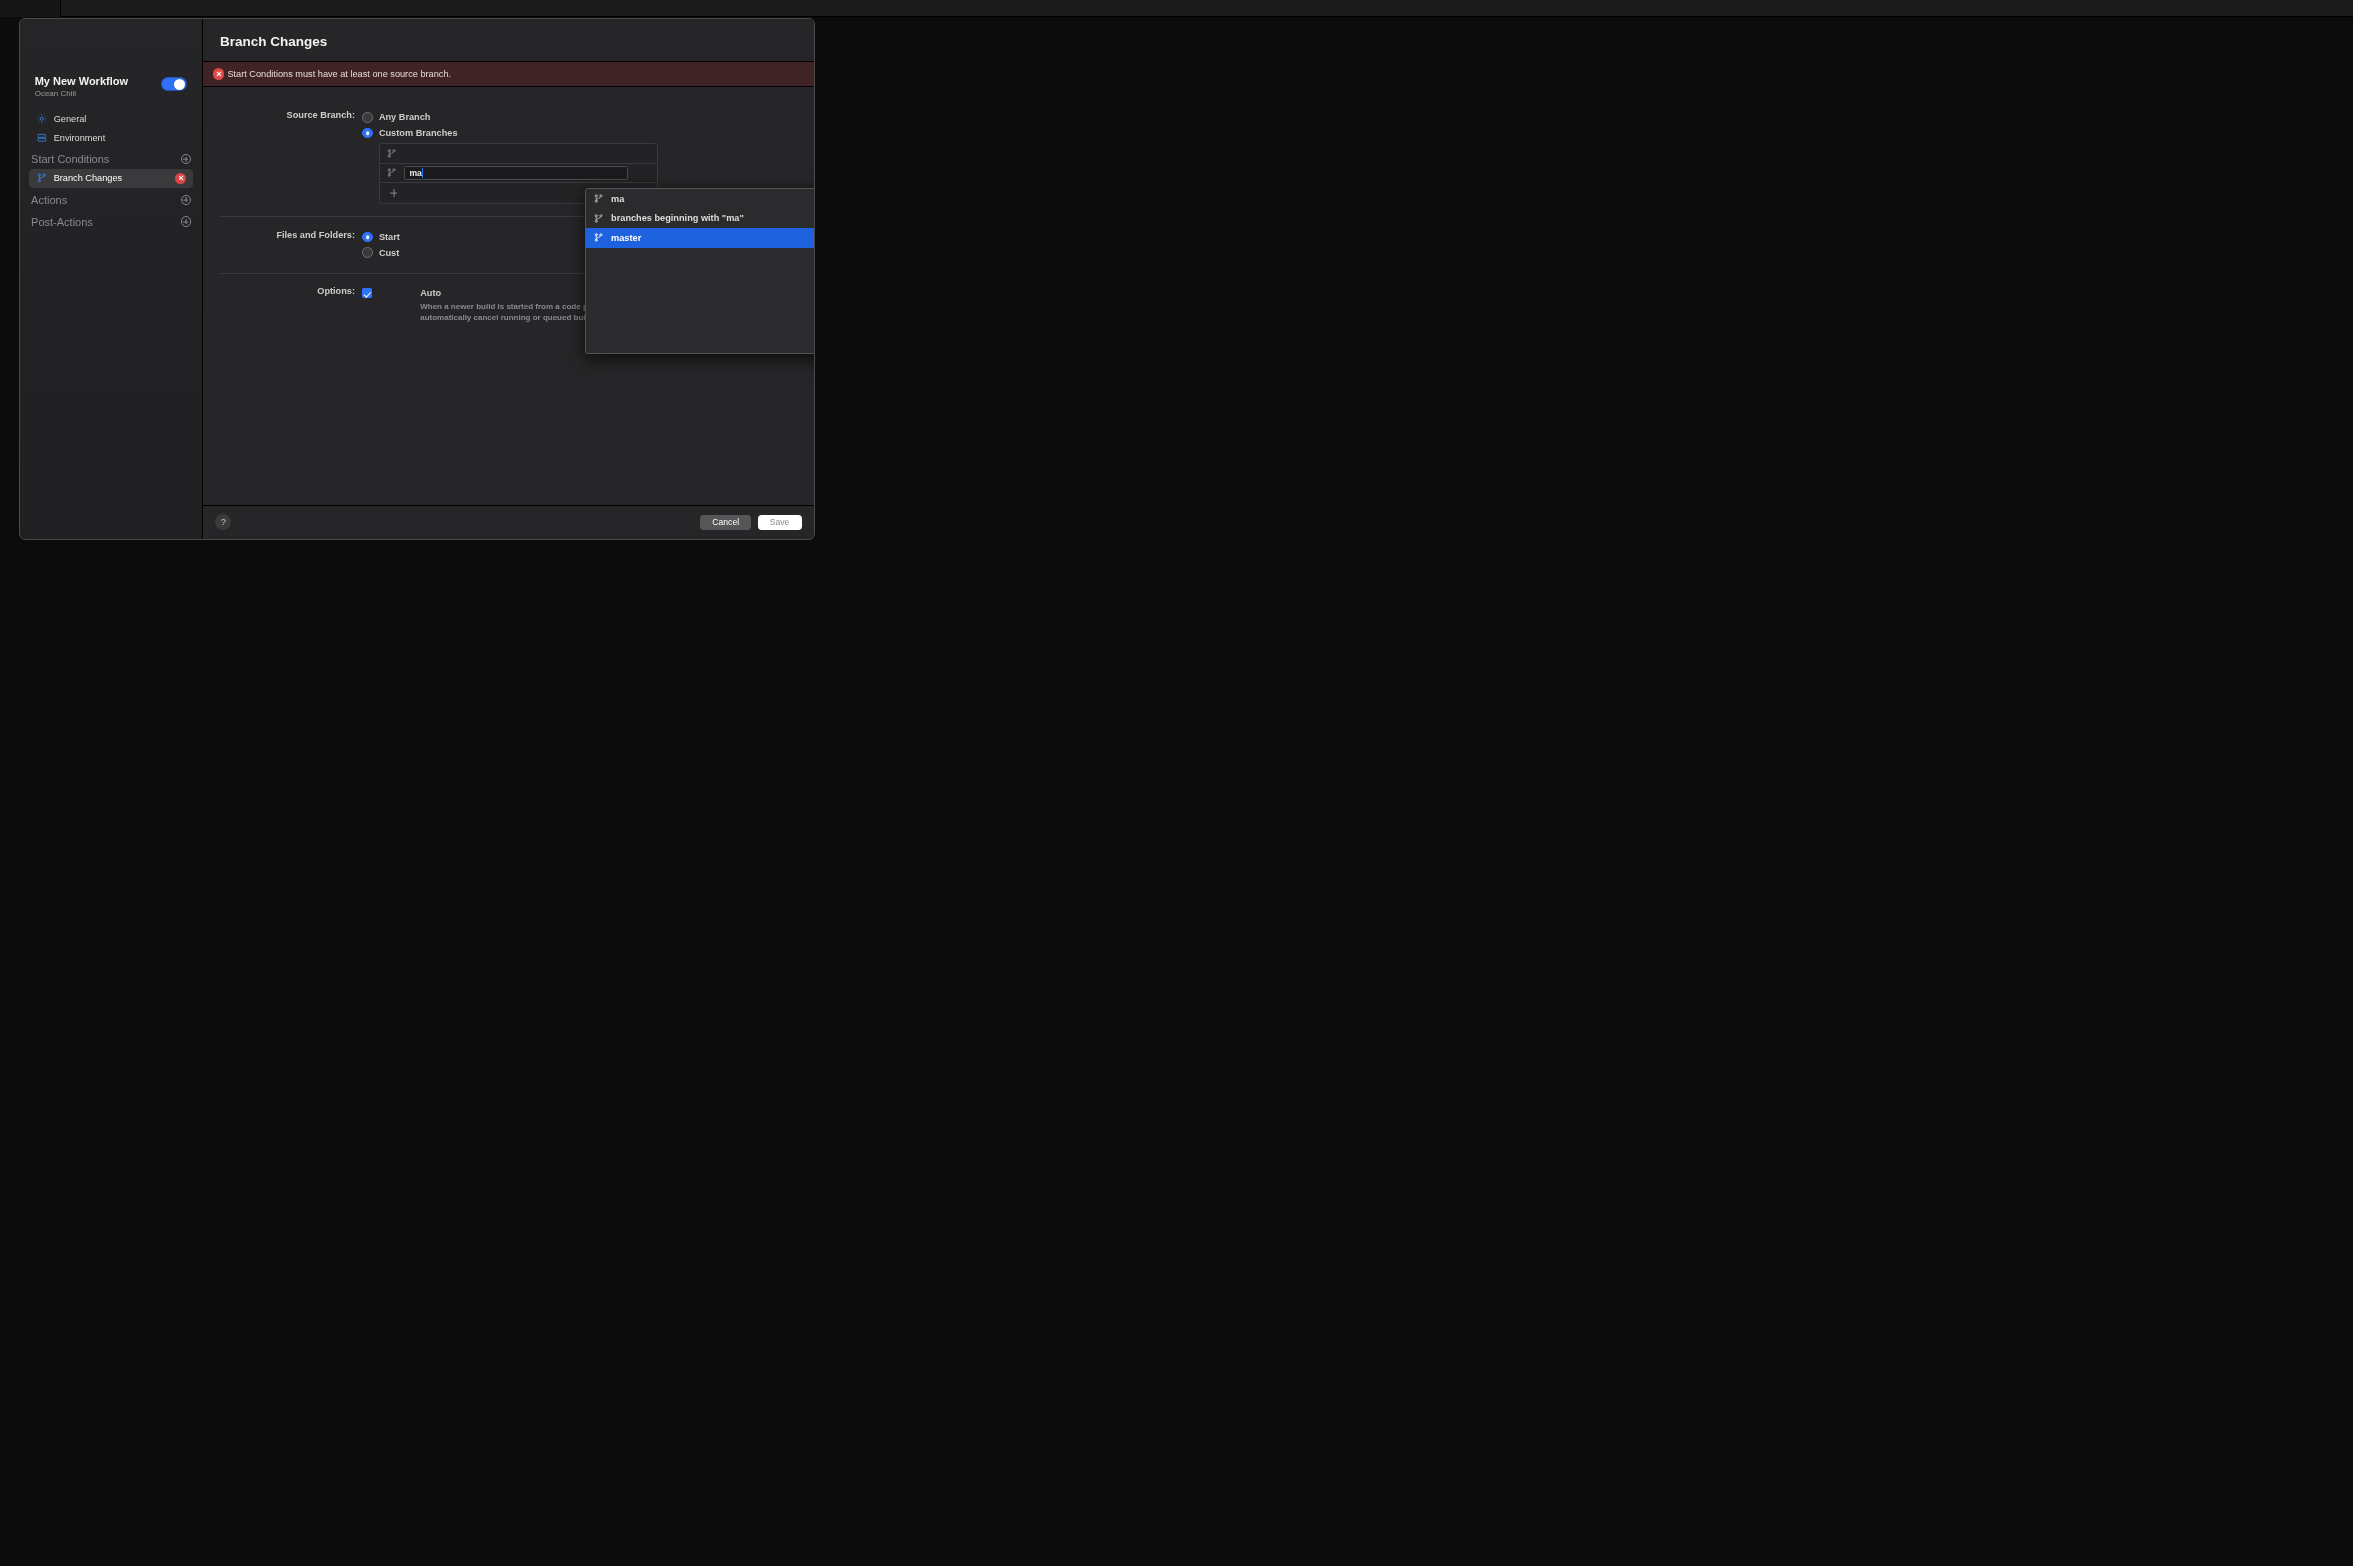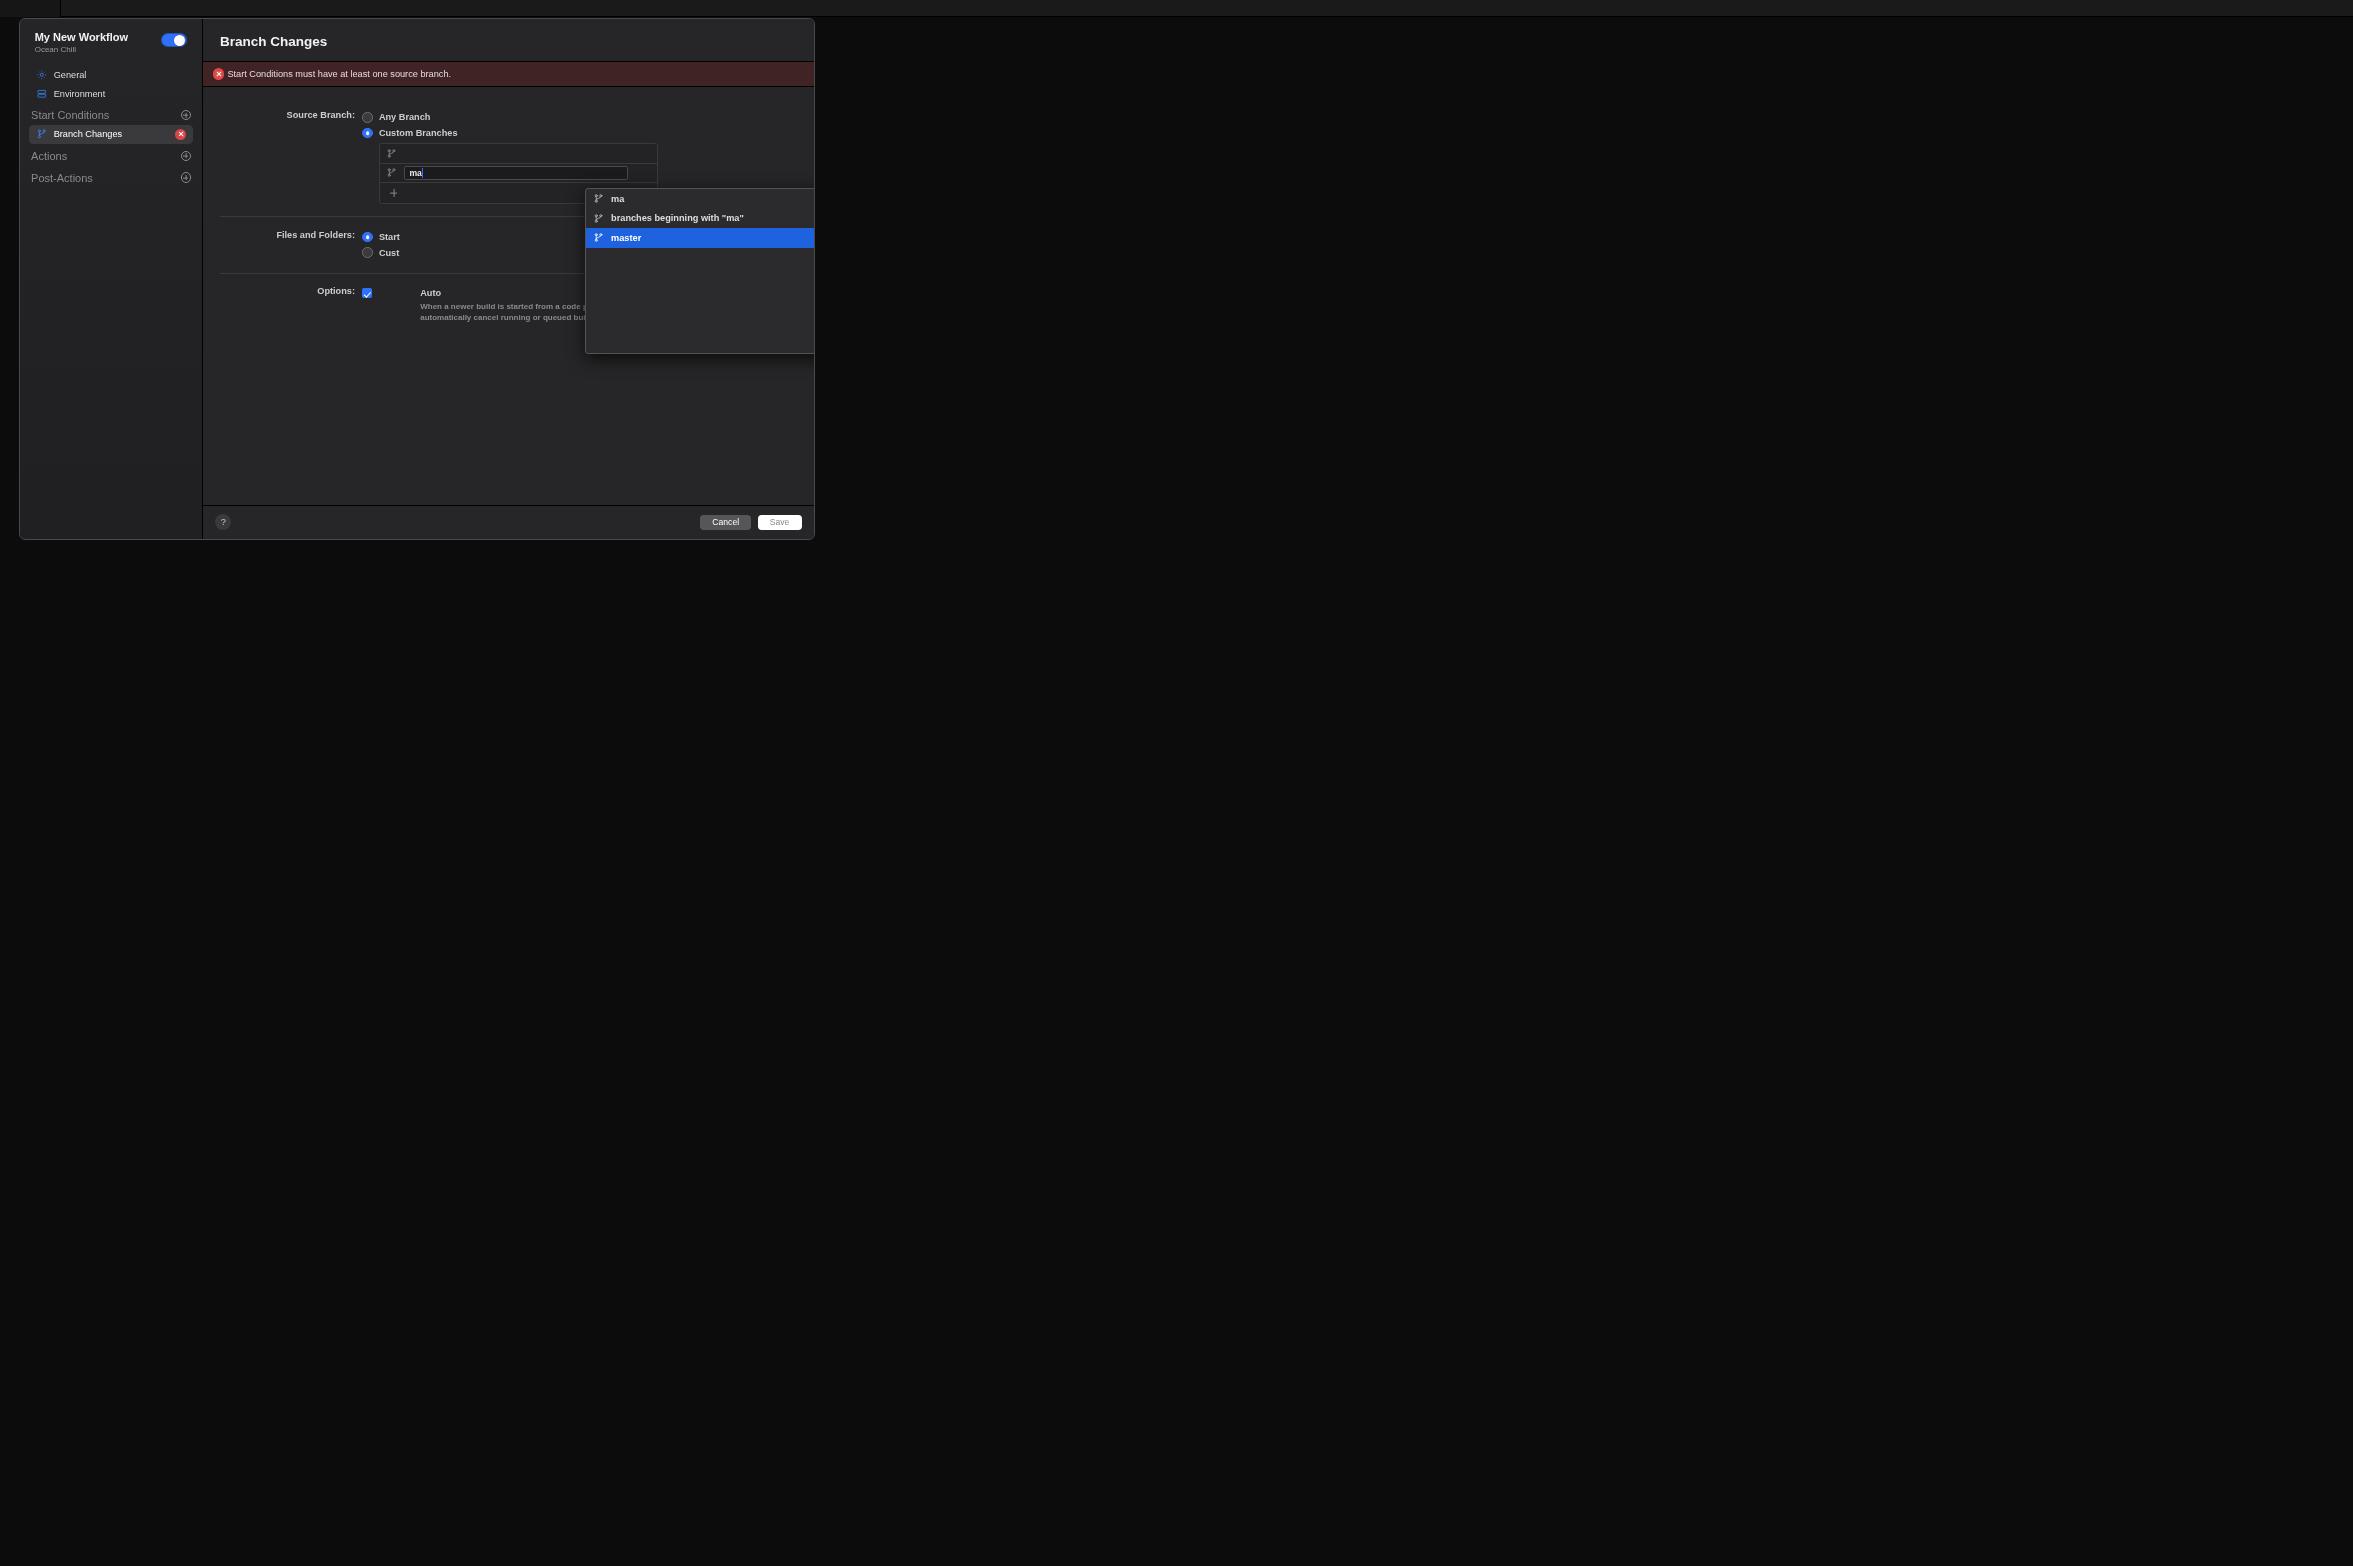--- a/index.html
+++ b/index.html
@@ -21,21 +21,21 @@
   }
   
   
   .sidebar {
     width: 183px;
     background: linear-gradient(to bottom, rgba(40,40,42,0.7), rgba(32,32,34,0.7));
     border-right: 0.6px solid #000;
     padding: 8.6px 8.6px;
     display: flex; flex-direction: column;
   }
-  .sb-header { display:flex; align-items:flex-start; justify-content:space-between; padding: 3.7px 6.1px 11px 6.1px;}
+  .sb-header { display:flex; align-items:flex-start; justify-content:space-between; padding: 3.7px 6.1px 11px 6.1px; margin-top: 44px;}
   .sb-title { color:#f2f2f2; font-size:11px; font-weight:600; }
   .sb-subtitle { color:#9a9a9a; font-size:8px; margin-top:1.8px; }
   
   .switch {
     width:26px; height:14px; border-radius:14px; background:#2f72f7; position:relative;
     border:0.6px solid rgba(0,0,0,0.25); margin-top:1.8px; cursor:pointer;
   }
   .switch::after { content:""; position:absolute; right:1.2px; top:0.6px; width:11.6px; height:11.6px; border-radius:50%; background:#fff; box-shadow:0 0.6px 1.2px rgba(0,0,0,0.4); }
   
   .sb-item { display:flex; align-items:center; gap:6.1px; padding:3.7px 7.4px; border-radius:4.3px; color:#ddd; font-size:9.2px; cursor:pointer; }

